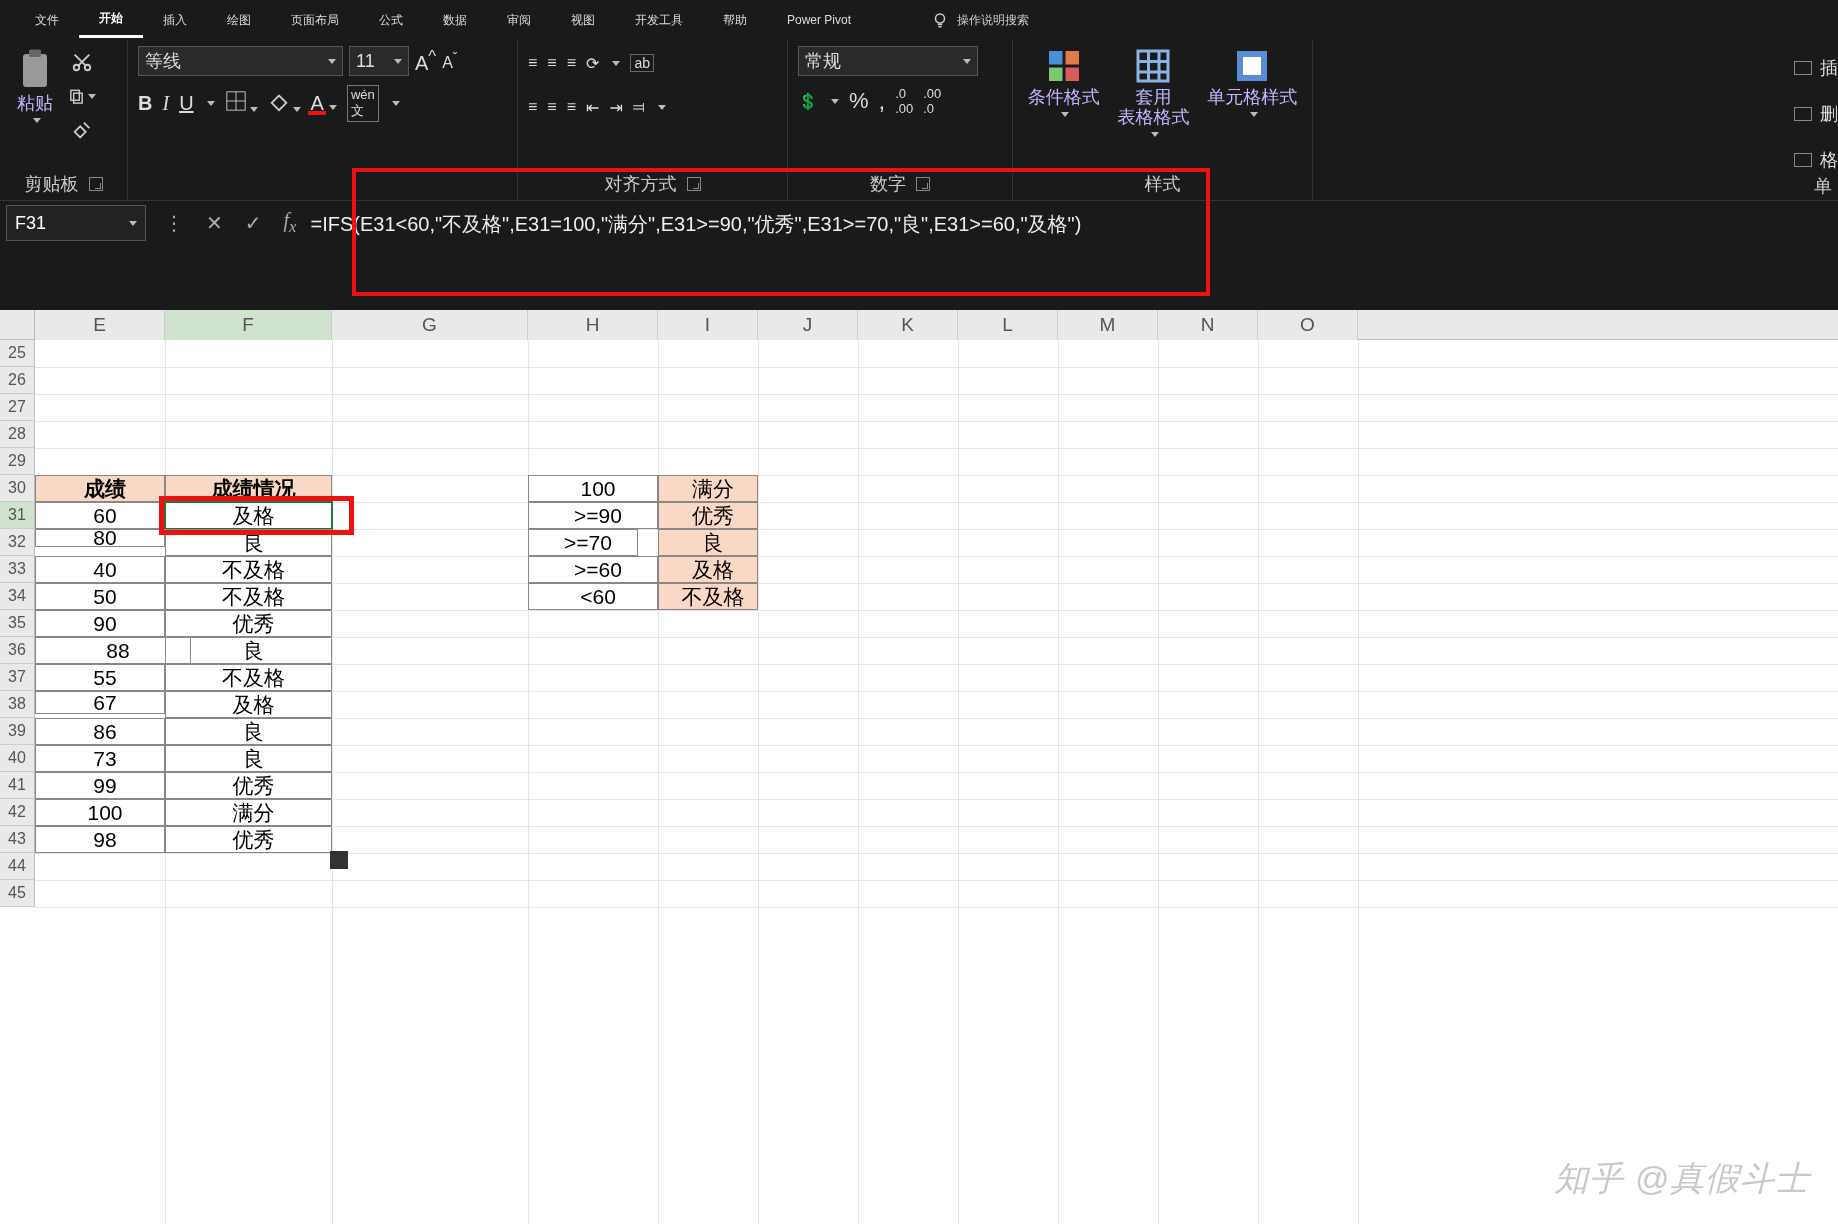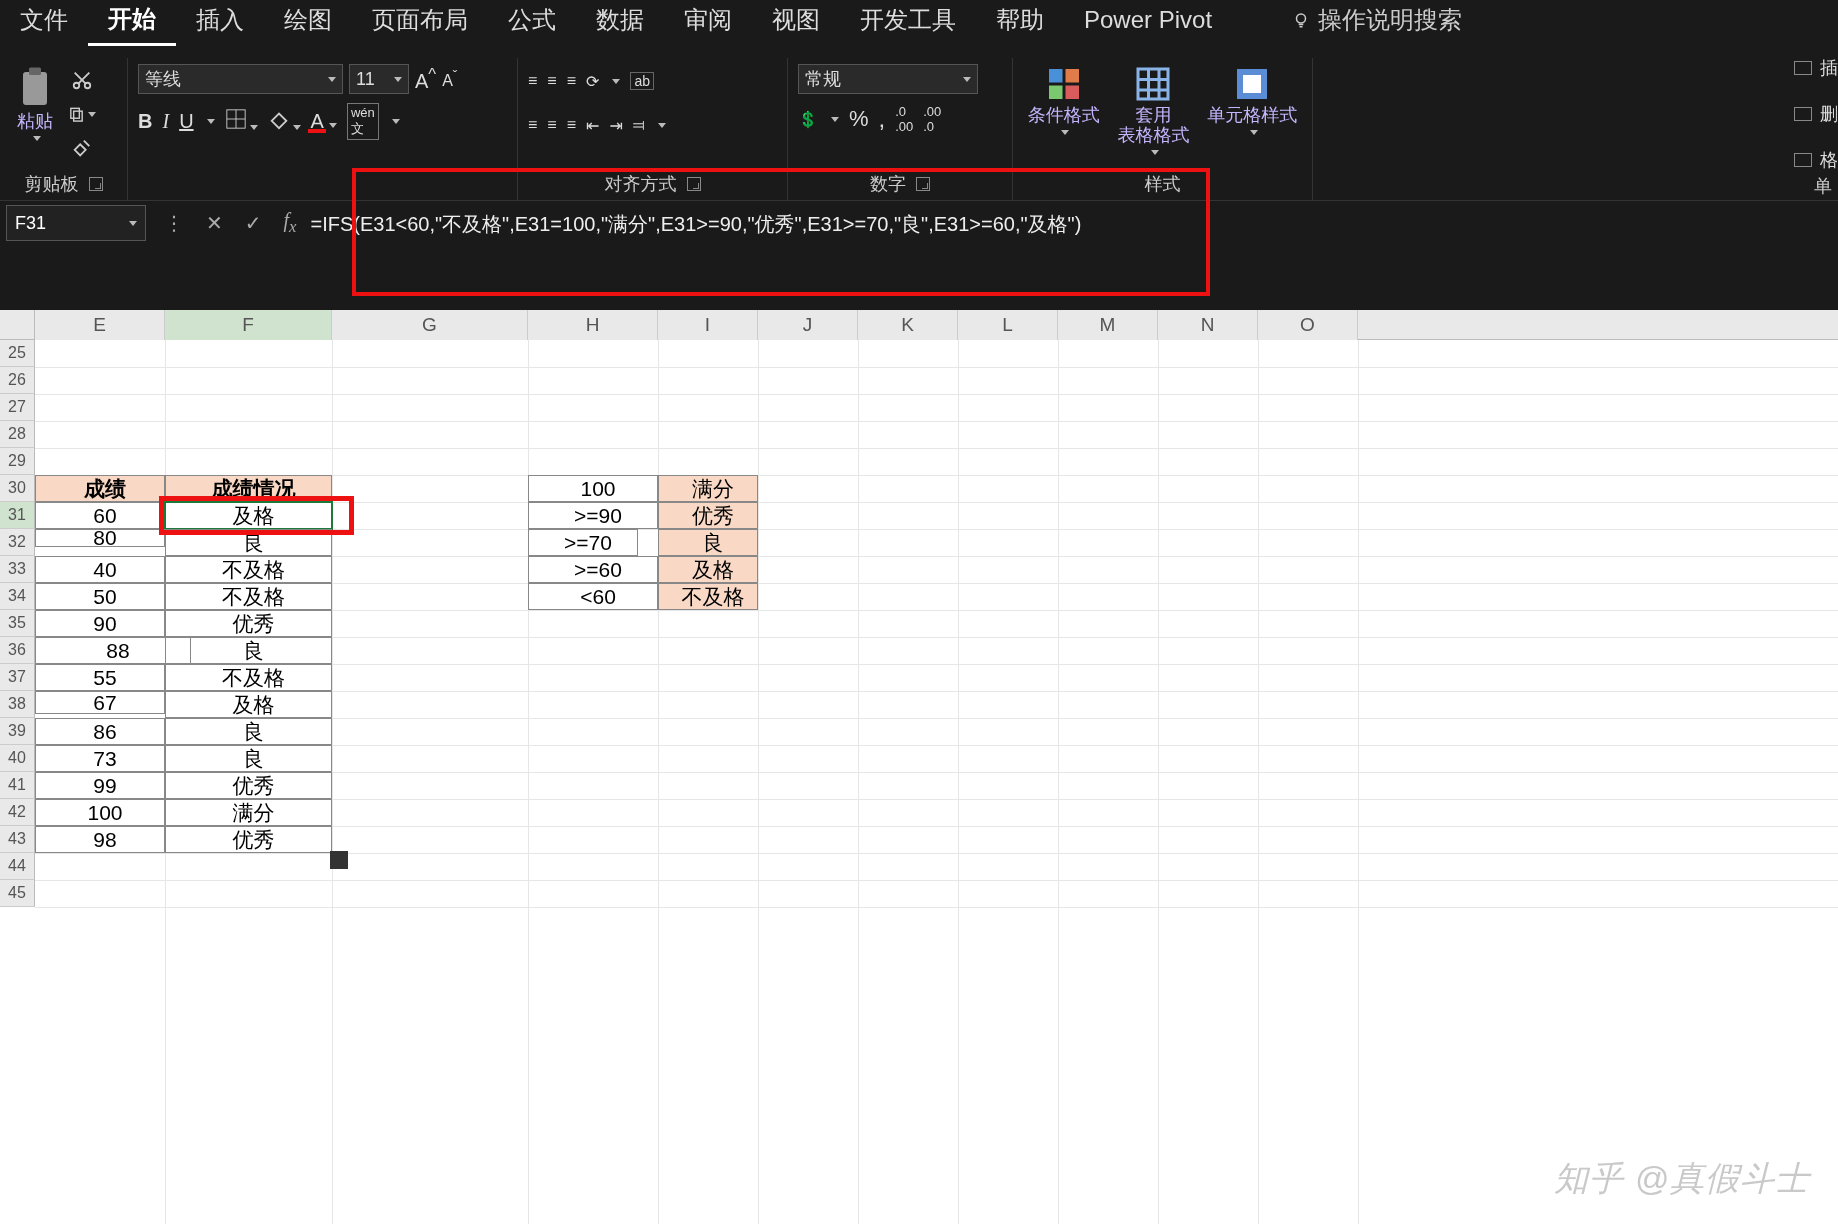--- a/index.html
+++ b/index.html
@@ -15,22 +15,22 @@
     background: #1a1a1a;
     color: #ddd;
     height: 200px;
     width: 100%;
   }
   
   .tabs {
     display: flex;
     align-items: center;
     height: 40px;
-    padding: 0 0 0 0;
-    font-size: 24px;
+    padding: 0 0 0 15px;
+    font-size: 12px;
   }
   .tab {
     padding: 8px 20px;
     cursor: default;
     color: #ddd;
     white-space: nowrap;
   }
   .tab.active {
     border-bottom: 3px solid #fff;
     color: #fff;
@@ -50,21 +50,20 @@
   .ribbon {
     display: flex;
     height: 160px;
   }
   .group {
     border-right: 1px solid #333;
     padding: 6px 10px 2px 10px;
     display: flex;
     flex-direction: column;
     justify-content: space-between;
-    margin-top: 18px;
   }
   .group-body {
     display: flex;
     align-items: flex-start;
     gap: 8px;
     flex: 1;
   }
   .group-label {
     text-align: center;
     font-size: 18px;

